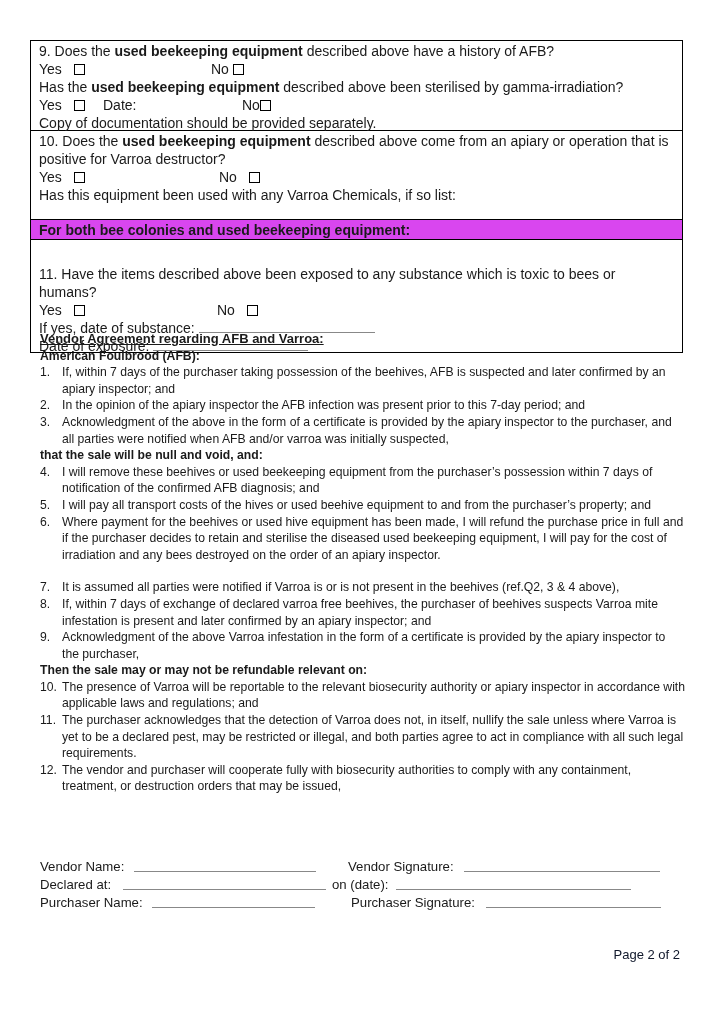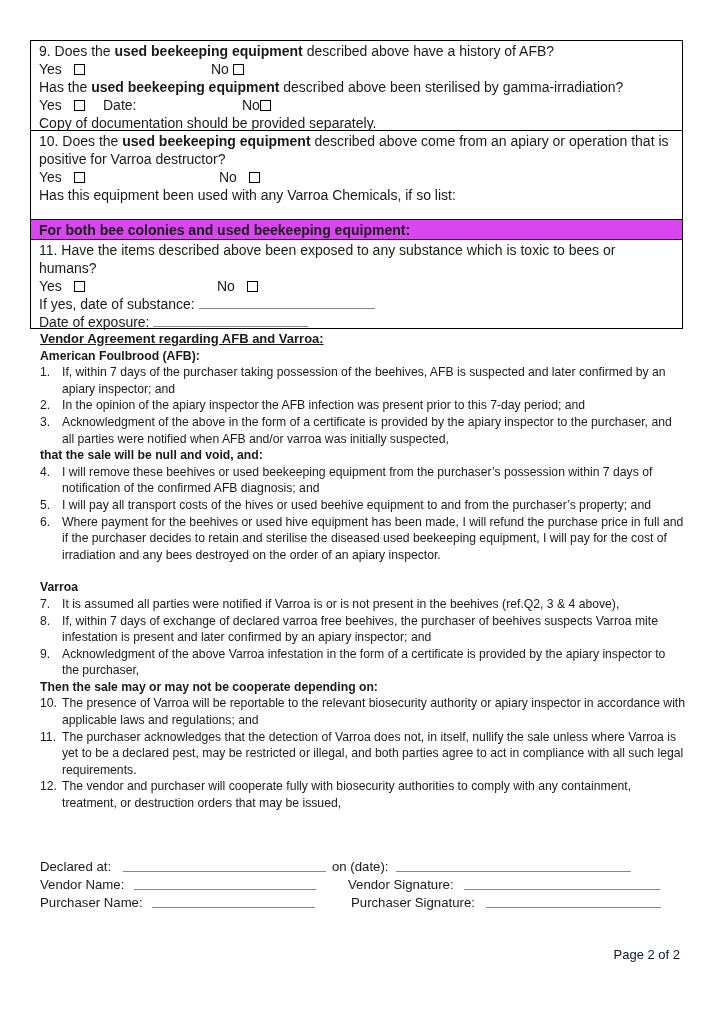--- a/index.html
+++ b/index.html
@@ -9,21 +9,21 @@
   }
   .form-table {
     position: absolute; left: 30px; top: 40px; width: 653px;
     border: 1px solid #000; box-sizing: border-box;
   }
   .cell { border-bottom: 1px solid #000; padding: 1px 8px 2px 8px; font-size: 14px; line-height: 18px; }
   .cell:last-child { border-bottom: none; }
   .cell.q9 { height: 90px; box-sizing: border-box; }
   .cell.q10 { height: 89px; box-sizing: border-box; }
   .cell.head { background: #d946ef; font-weight: bold; height: 20px; box-sizing: border-box; }
-  .cell.q11 { height: 88px; box-sizing: border-box; padding-top: 1px; }
+  .cell.q11 { height: 88px; box-sizing: border-box; padding-top: 1px; margin-top: 24px; }
   .line { white-space: nowrap; position: relative; height: 18px; }
   .wrap { white-space: normal; height: auto; }
   b { font-weight: bold; }
   .cb {
     display: inline-block; width: 11px; height: 11px; border: 1.6px solid #000;
     box-sizing: border-box; vertical-align: -1px; background: #fff;
   }
   .abs { position: absolute; top: 0; }
   .body-text { position: absolute; left: 40px; width: 645px; font-size: 12.2px; line-height: 16.6px; }
   .title-u { font-weight: bold; text-decoration: underline; font-size: 13px; }
@@ -98,46 +98,45 @@
     <li><span class="num">2.</span><span>In the opinion of the apiary inspector the AFB infection was present prior to this 7-day period; and</span></li>
     <li><span class="num">3.</span><span>Acknowledgment of the above in the form of a certificate is provided by the apiary inspector to the purchaser, and all parties were notified when AFB and/or varroa was initially suspected,</span></li>
   </ol>
   <div class="sub-b">that the sale will be null and void, and:</div>
   <ol class="items">
     <li><span class="num">4.</span><span>I will remove these beehives or used beekeeping equipment from the purchaser’s possession within 7 days of notification of the confirmed AFB diagnosis; and</span></li>
     <li><span class="num">5.</span><span>I will pay all transport costs of the hives or used beehive equipment to and from the purchaser’s property; and</span></li>
     <li><span class="num">6.</span><span>Where payment for the beehives or used hive equipment has been made, I will refund the purchase price in full and if the purchaser decides to retain and sterilise the diseased used beekeeping equipment, I will pay for the cost of irradiation and any bees destroyed on the order of an apiary inspector.</span></li>
   </ol>
   <div style="height:16px"></div>
-  <div class="sub-b">Varroa</div>
   <ol class="items">
     <li><span class="num">7.</span><span>It is assumed all parties were notified if Varroa is or is not present in the beehives (ref.Q2, 3 &amp; 4 above),</span></li>
     <li><span class="num">8.</span><span>If, within 7 days of exchange of declared varroa free beehives, the purchaser of beehives suspects Varroa mite infestation is present and later confirmed by an apiary inspector; and</span></li>
     <li><span class="num">9.</span><span>Acknowledgment of the above Varroa infestation in the form of a certificate is provided by the apiary inspector to the purchaser,</span></li>
   </ol>
-  <div class="sub-b">Then the sale may or may not be cooperate depending on:</div>
+  <div class="sub-b">Then the sale may or may not be refundable relevant on:</div>
   <ol class="items">
     <li><span class="num">10.</span><span>The presence of Varroa will be reportable to the relevant biosecurity authority or apiary inspector in accordance with applicable laws and regulations; and</span></li>
     <li><span class="num">11.</span><span>The purchaser acknowledges that the detection of Varroa does not, in itself, nullify the sale unless where Varroa is yet to be a declared pest, may be restricted or illegal, and both parties agree to act in compliance with all such legal requirements.</span></li>
     <li><span class="num">12.</span><span>The vendor and purchaser will cooperate fully with biosecurity authorities to comply with any containment, treatment, or destruction orders that may be issued,</span></li>
   </ol>
 </div>
 
 <div class="sig" style="top:858px">
   <div class="row">
+    <span class="abs" style="left:0">Vendor Name:</span>
+    <span class="abs blank" style="left:94px;top:3px;width:182px"></span>
+    <span class="abs" style="left:308px">Vendor Signature:</span>
+    <span class="abs blank" style="left:424px;top:3px;width:196px"></span>
+  </div>
+  <div class="row">
     <span class="abs" style="left:0">Declared at:</span>
     <span class="abs blank" style="left:83px;top:3px;width:203px"></span>
     <span class="abs" style="left:292px">on (date):</span>
     <span class="abs blank" style="left:356px;top:3px;width:235px"></span>
-  </div>
-  <div class="row">
-    <span class="abs" style="left:0">Vendor Name:</span>
-    <span class="abs blank" style="left:94px;top:3px;width:182px"></span>
-    <span class="abs" style="left:308px">Vendor Signature:</span>
-    <span class="abs blank" style="left:424px;top:3px;width:196px"></span>
   </div>
   <div class="row">
     <span class="abs" style="left:0">Purchaser Name:</span>
     <span class="abs blank" style="left:112px;top:3px;width:163px"></span>
     <span class="abs" style="left:311px">Purchaser Signature:</span>
     <span class="abs blank" style="left:446px;top:3px;width:175px"></span>
   </div>
 </div>
 
 <div class="page-num">Page 2 of 2</div>

